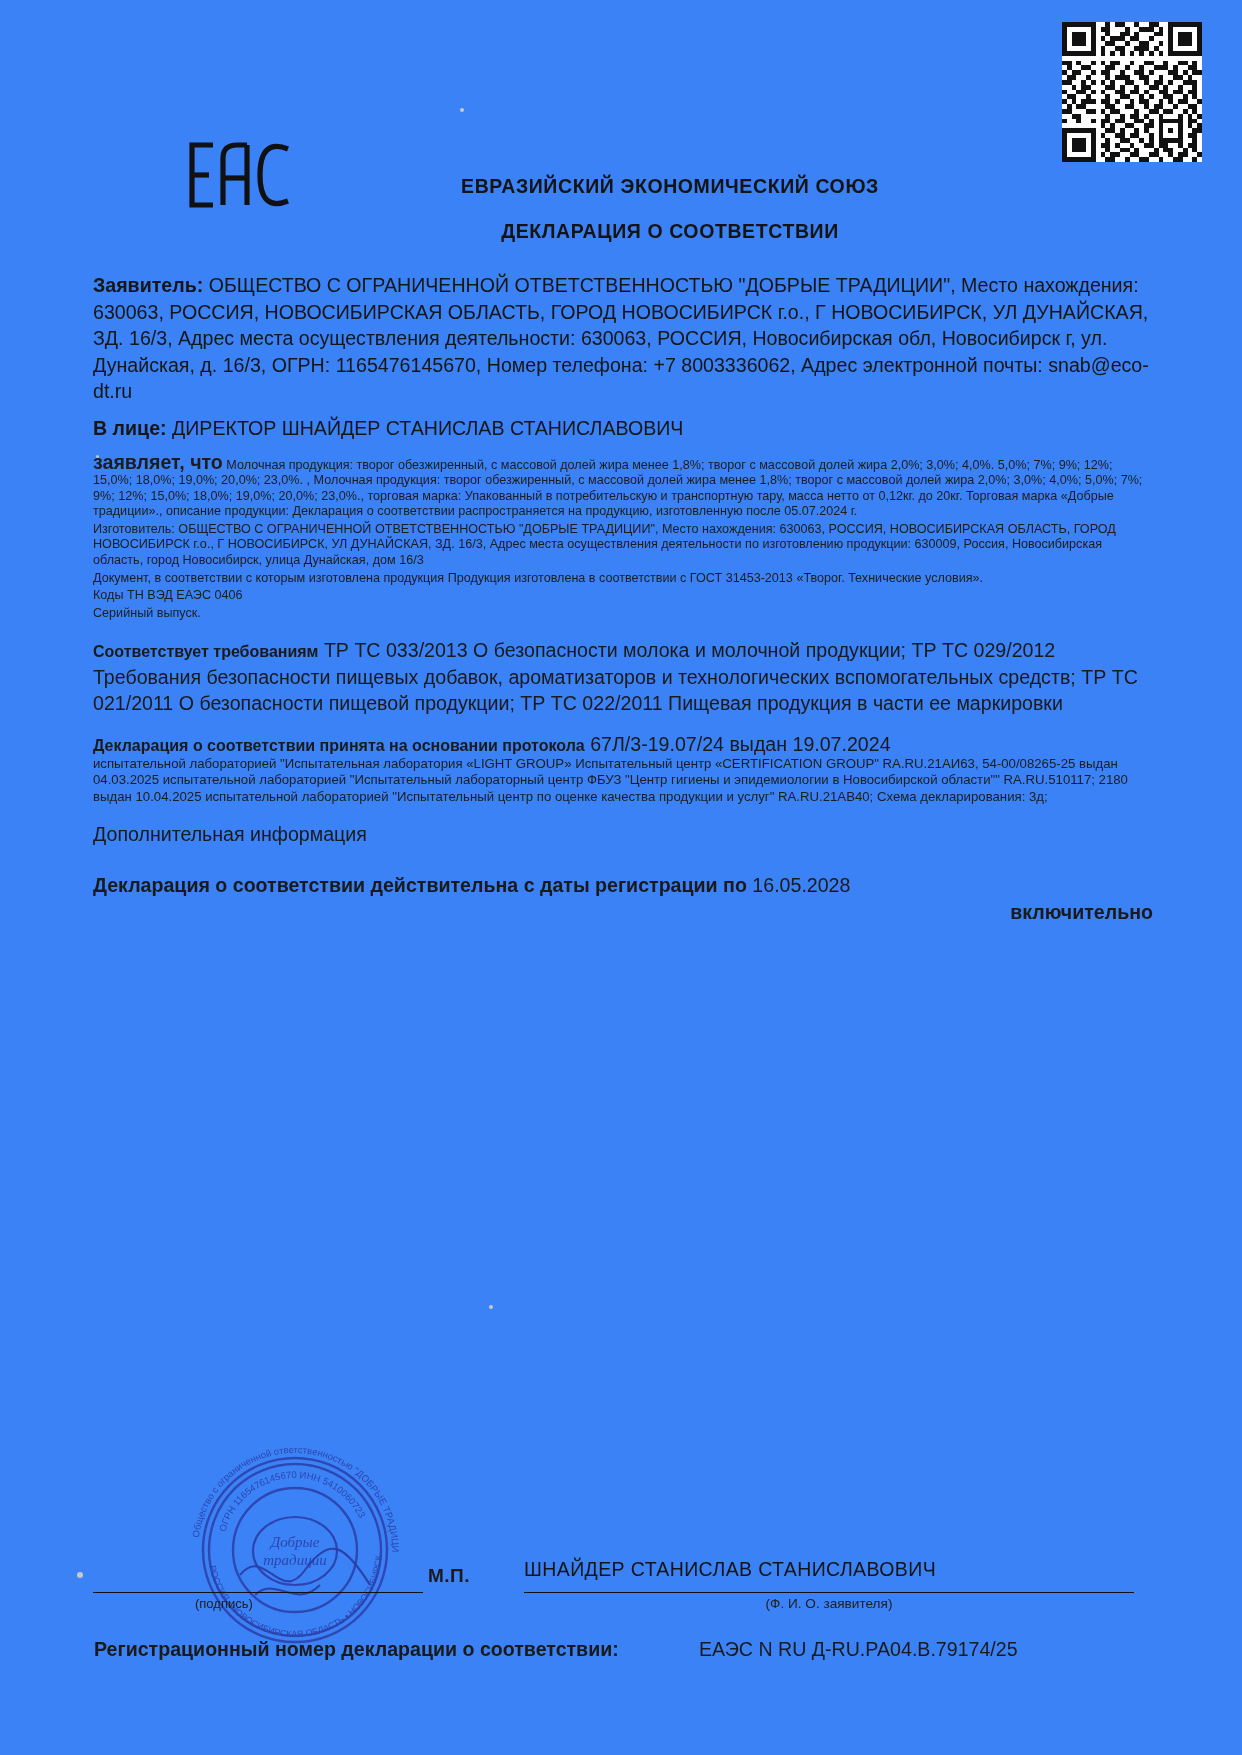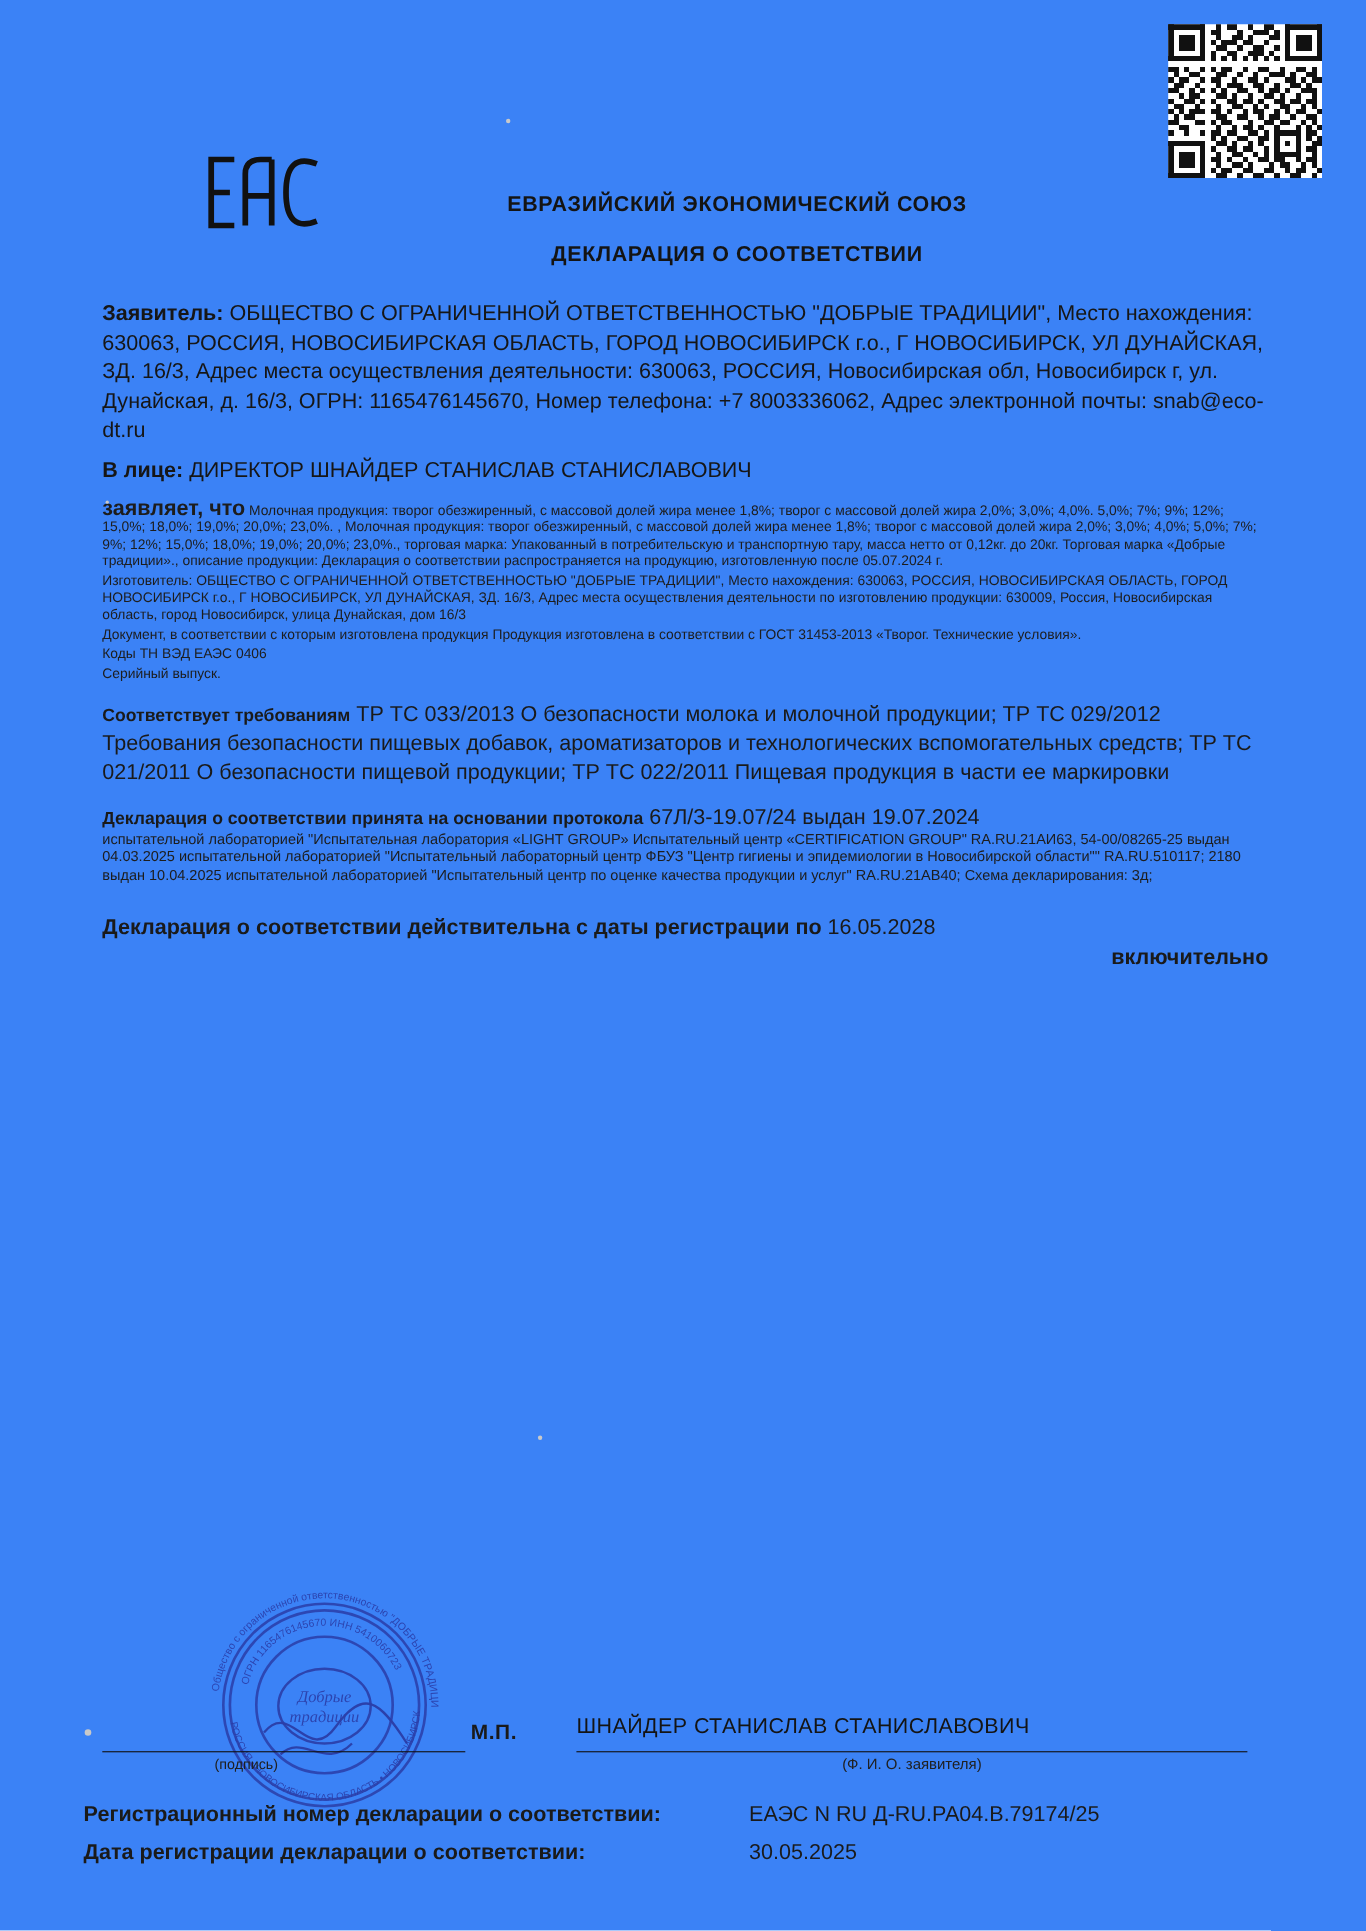--- a/index.html
+++ b/index.html
@@ -197,21 +197,21 @@
     left: 524px;
     top: 1596px;
     width: 610px;
     text-align: center;
     font-size: 13.6px;
     color: #202020;
   }
 
   .reg-rows {
     position: absolute;
-    left: 76px;
+    left: 94px;
     top: 1638px;
     width: 1060px;
   }
   .reg-row {
     display: flex;
     align-items: baseline;
     margin-bottom: 12px;
   }
   .reg-row .k {
     font-weight: 700;
@@ -512,20 +512,21 @@
 
     <div class="section">
       <span class="head">Соответствует требованиям</span><span class="txt">  ТР ТС 033/2013 О безопасности молока и молочной продукции; ТР ТС 029/2012 Требования безопасности пищевых добавок, ароматизаторов и технологических вспомогательных средств; ТР ТС 021/2011 О безопасности пищевой продукции; ТР ТС 022/2011 Пищевая продукция в части ее маркировки</span>
     </div>
 
     <div class="section">
       <span class="head">Декларация о соответствии принята на основании протокола</span><span class="proto-inline" style="font-size:19.6px"> 67Л/3-19.07/24 выдан 19.07.2024</span>
       <div class="proto-fine">испытательной лабораторией "Испытательная лаборатория «LIGHT GROUP»  Испытательный центр «CERTIFICATION GROUP" RA.RU.21АИ63, 54-00/08265-25 выдан 04.03.2025  испытательной лабораторией "Испытательный лабораторный центр  ФБУЗ "Центр гигиены и эпидемиологии в Новосибирской области"" RA.RU.510117; 2180 выдан 10.04.2025  испытательной лабораторией "Испытательный центр по оценке качества продукции и услуг" RA.RU.21АВ40; Схема декларирования: 3д;</div>
     </div>
 
+    <div class="addinfo-title">Дополнительная информация</div>
 
     <div class="valid">
       <span class="lbl">Декларация о соответствии действительна с даты регистрации по</span><span> 16.05.2028</span>
       <span class="lbl" style="display:block">включительно</span>
     </div>
   </div>
 
   <div class="stamp">
     <svg width="250" height="250" viewBox="0 0 250 250">
       <g fill="none" stroke="#2b3ea8" stroke-width="2.4" opacity="0.85">
@@ -564,24 +565,20 @@
   <div class="sig-line-left"></div>
   <div class="sig-line-right"></div>
   <div class="sig-cap-left">(подпись)</div>
   <div class="sig-cap-right">(Ф. И. О. заявителя)</div>
 
   <div class="reg-rows">
     <div class="reg-row">
       <div class="k">Регистрационный номер декларации о соответствии:</div>
       <div class="v">ЕАЭС N RU Д-RU.РА04.В.79174/25</div>
     </div>
-    <div class="reg-row">
-      <div class="k">Дата регистрации декларации о соответствии:</div>
-      <div class="v">30.05.2025</div>
-    </div>
   </div>
 
   <div class="speck" style="left:460px; top:108px; width:4px; height:4px;"></div>
   <div class="speck" style="left:489px; top:1305px; width:4px; height:4px;"></div>
   <div class="speck" style="left:77px; top:1572px; width:6px; height:6px;"></div>
   <div class="speck" style="left:96px; top:455px; width:3px; height:3px;"></div>
 
 </div>
 
 </body></html>

